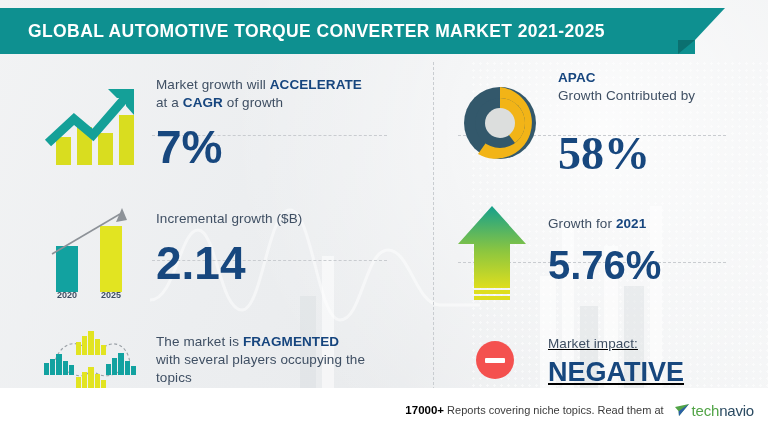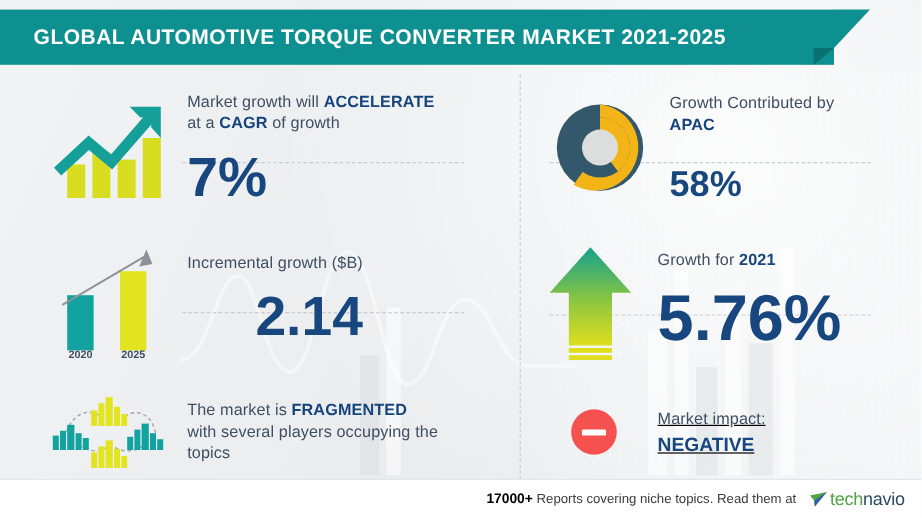--- a/index.html
+++ b/index.html
@@ -66,21 +66,21 @@
   .line{
     color:#3f4f63;font-size:13.5px;line-height:18px;letter-spacing:.1px;
     white-space:nowrap;
   }
   .line b{color:#16457e;font-weight:bold;}
   .big{
     color:#17477e;font-weight:bold;letter-spacing:0px;line-height:1;
   }
   
   .footer{
-    position:absolute;left:0;bottom:0;width:768px;height:32px;
+    position:absolute;left:0;bottom:0;width:768px;height:44px;
     background:#ffffff;display:flex;align-items:center;justify-content:flex-end;
   }
   .footer-sep{
     position:absolute;left:0;bottom:32px;width:768px;height:1px;background:#e3e5e7;
   }
   .footer-txt{font-size:11px;color:#3b3b3b;margin-right:10px;white-space:nowrap;}
   .footer-txt b{color:#000;font-weight:bold;font-size:11.5px;}
   .logo{display:flex;align-items:center;margin-right:14px;}
   .logo-word{font-size:15px;font-weight:normal;letter-spacing:-.2px;}
   .logo-tech{color:#52a447;}
@@ -154,21 +154,21 @@
         <rect x="26" y="48" width="22" height="46" fill="#12a2a0"></rect>
         <rect x="70" y="28" width="22" height="66" fill="#e2e421"></rect>
         <line x1="22" y1="56" x2="90" y2="16" stroke="#8d9298" stroke-width="1.6"></line>
         <path d="M92,10 L86,24 L97,22 Z" fill="#8d9298"></path>
       </svg>
       <div class="bar-label" style="left:22px;top:92px;width:30px;">2020</div>
       <div class="bar-label" style="left:66px;top:92px;width:30px;">2025</div>
     </div>
     <div class="txt" style="margin-left:8px;margin-top:-4px;">
       <div class="line">Incremental growth ($B)</div>
-      <div class="big" style="font-size:46px;margin-top:12px;text-align:right;">2.14</div>
+      <div class="big" style="font-size:46px;margin-top:12px;">2.14</div>
     </div>
   </div>
 
   <div class="row" style="left:30px;top:324px;width:400px;height:72px;">
     <div class="icon-box" style="width:118px;height:66px;">
       <svg width="118" height="66" viewBox="0 0 118 66">
         <path d="M24,38 C28,18 44,12 54,20" fill="none" stroke="#9aa0a6" stroke-width="1.1" stroke-dasharray="3,2.4"></path>
         <path d="M74,20 C86,12 98,20 100,36" fill="none" stroke="#9aa0a6" stroke-width="1.1" stroke-dasharray="3,2.4"></path>
         <path d="M36,44 C46,50 54,50 58,46" fill="none" stroke="#9aa0a6" stroke-width="1.1" stroke-dasharray="3,2.4"></path>
         <path d="M66,46 C72,50 82,50 90,44" fill="none" stroke="#9aa0a6" stroke-width="1.1" stroke-dasharray="3,2.4"></path>
@@ -219,25 +219,25 @@
     <div class="icon-box" style="width:96px;height:96px;">
       <svg width="96" height="96" viewBox="0 0 96 96">
         <circle cx="48" cy="48" r="36" fill="#33586b"></circle>
         <path d="M48,48 L48,12 A36,36 0 1,1 26,79 Z" fill="#f2b417"></path>
         <circle cx="48" cy="48" r="25" fill="#33586b"></circle>
         <path d="M48,48 L48,23 A25,25 0 0,1 63,68 Z" fill="#f2b417"></path>
         <circle cx="48" cy="48" r="15" fill="#dcdedd"></circle>
       </svg>
     </div>
     <div class="txt" style="margin-left:10px;">
+      <div class="line">
+        <b>APAC</b>
+      </div>
       <div class="line">Growth Contributed by</div>
-      <div class="line">
-        <b>APAC</b>
-      </div>
-      <div class="big" style="font-size:30px;margin-top:26px;">58%</div>
+      <div class="big" style="font-size:46px;margin-top:26px;font-family:Liberation Serif, serif;">58%</div>
     </div>
   </div>
 
   <div class="row" style="left:452px;top:198px;width:310px;height:108px;">
     <div class="icon-box" style="width:86px;height:104px;">
       <svg width="86" height="104" viewBox="0 0 86 104">
         <defs>
           <linearGradient id="arrGrad" x1="0" y1="0" x2="0" y2="1">
             <stop offset="0%" stop-color="#15a08c"></stop>
             <stop offset="55%" stop-color="#8cc63f"></stop>
@@ -246,33 +246,33 @@
         </defs>
         <path d="M40,6 L74,44 L58,44 L58,88 L22,88 L22,44 L6,44 Z" fill="url(#arrGrad)"></path>
         <rect x="22" y="90" width="36" height="4" fill="#dede1e"></rect>
         <rect x="22" y="96" width="36" height="4" fill="#dede1e"></rect>
       </svg>
     </div>
     <div class="txt" style="margin-left:10px;margin-top:-4px;">
       <div class="line">
         <span>Growth for </span><b>2021</b>
       </div>
-      <div class="big" style="font-size:54px;margin-top:12px;">5.76%</div>
+      <div class="big" style="font-size:40px;margin-top:12px;">5.76%</div>
     </div>
   </div>
 
   <div class="row" style="left:452px;top:330px;width:310px;height:60px;">
     <div class="icon-box" style="width:86px;height:46px;display:flex;align-items:center;justify-content:center;">
       <div class="no-entry">
           <i></i>
         </div>
     </div>
     <div class="txt" style="margin-left:10px;text-decoration:underline;">
       <div class="line">Market impact:</div>
-      <div class="big" style="font-size:16px;margin-top:6px;">NEGATIVE</div>
+      <div class="big" style="font-size:27px;margin-top:6px;">NEGATIVE</div>
     </div>
   </div>
 
   <div class="footer-sep"></div>
   <div class="footer">
     <div class="footer-txt">
       <b>17000+</b>
       <span>Reports covering niche topics. Read them at</span>
     </div>
     <div class="logo">

